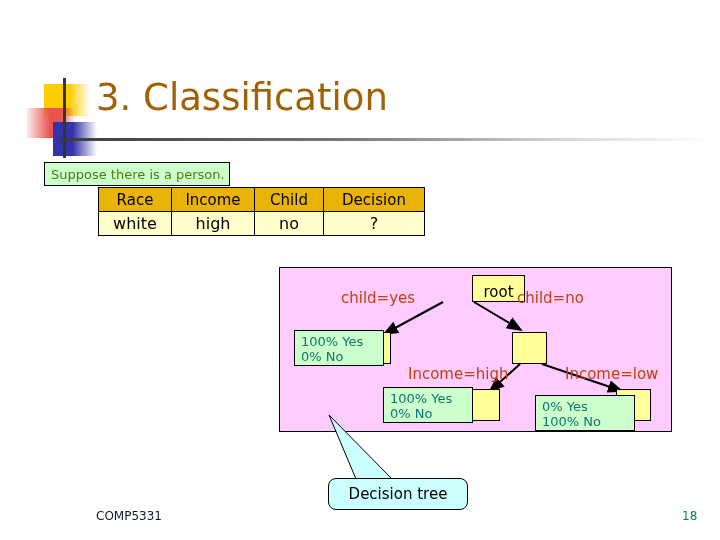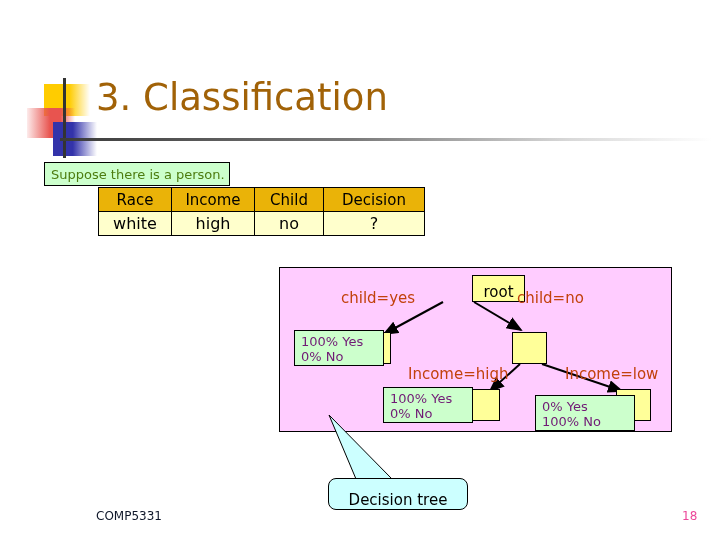--- a/index.html
+++ b/index.html
@@ -183,42 +183,42 @@
   .lbl-income-high{ left: 128px; top: 97px; }
   .lbl-income-low { left: 285px; top: 97px; }
 
   .leaf-box {
     position: absolute;
     background: #ccffcc;
     border: 1px solid #000000;
     box-sizing: border-box;
     font-size: 13px;
     line-height: 15px;
-    color: #701a75;
+    color: #0f766e;
     padding: 3px 0 0 6px;
     z-index: 5;
   }
   .leaf-1 { left: 14px;  top: 62px;  width: 90px; height: 36px; }
   .leaf-2 { left: 103px; top: 119px; width: 90px; height: 36px; }
   .leaf-3 { left: 255px; top: 119px; width: 100px; height: 36px; margin-top: 8px; }
   .leaf-line { display: block; }
 
   
   #callout {
     position: absolute;
     left: 328px;
     top: 478px;
     width: 140px;
     height: 32px;
     background: #ccffff;
     border: 1px solid #000000;
     border-radius: 8px;
     box-sizing: border-box;
     display: flex;
-    align-items: flex-end;
+    align-items: center;
     justify-content: center;
     font-size: 15px;
     color: #000000;
     z-index: 7;
   }
   #callout-tail {
     position: absolute;
     left: 300px;
     top: 415px;
     width: 130px;
@@ -233,21 +233,21 @@
     left: 96px;
     top: 509px;
     font-size: 12px;
     color: #0f172a;
   }
   #footer-pagenum {
     position: absolute;
     left: 682px;
     top: 509px;
     font-size: 12px;
-    color: #ec4899;
+    color: #15803d;
   }
 </style>
 </head>
 <body>
 
 <div id="slide">
 
   <div id="title-deco">
     <div class="deco-yellow"></div>
     <div class="deco-red"></div>

